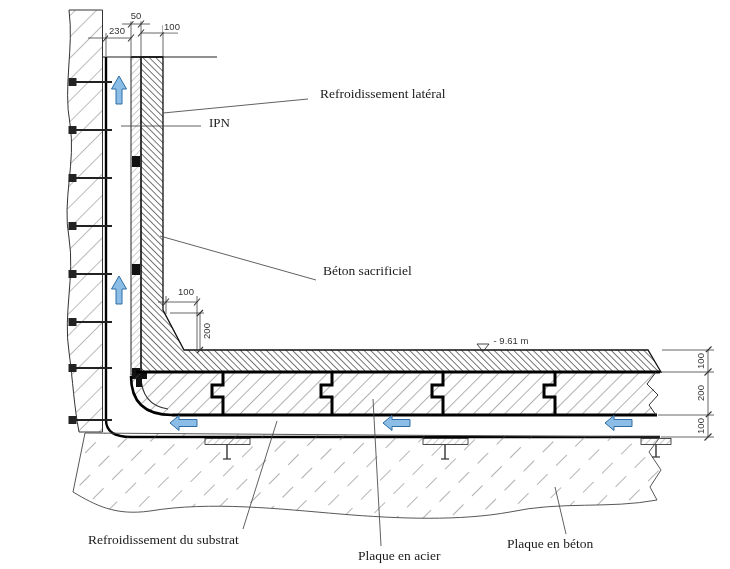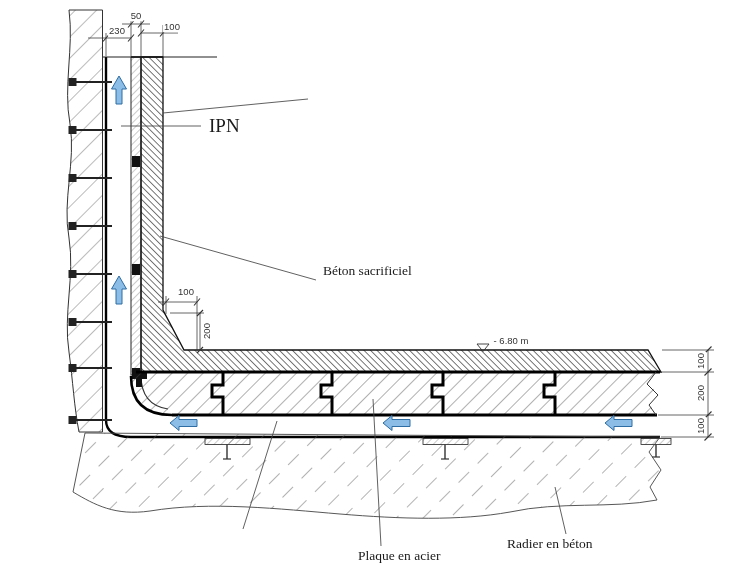--- a/index.html
+++ b/index.html
@@ -182,28 +182,30 @@
 
   <g fill="#8bbde6" stroke="#2e6da4" stroke-width="1">
     <polygon points="119,76 111.5,89 116,89 116,104 122,104 122,89 126.5,89"></polygon>
     <polygon points="119,276 111.5,289 116,289 116,304 122,304 122,289 126.5,289"></polygon>
     <polygon points="170,423 179,415.5 179,419.5 197,419.5 197,426.5 179,426.5 179,430.5"></polygon>
     <polygon points="383,423 392,415.5 392,419.5 410,419.5 410,426.5 392,426.5 392,430.5"></polygon>
     <polygon points="605,423 614,415.5 614,419.5 632,419.5 632,426.5 614,426.5 614,430.5"></polygon>
   </g>
 </svg>
 
-<div class="lbl" style="left:209px;top:116px;font-size:19px">IPN</div>
+<div class="lbl" style="left:320px;top:87px">Refroidissement latéral</div>
+<div class="lbl" style="left:209px;top:116px;font-size:13px">IPN</div>
 <div class="lbl" style="left:323px;top:264px">Béton sacrificiel</div>
+<div class="lbl" style="left:88px;top:533px">Refroidissement du substrat</div>
 <div class="lbl" style="left:358px;top:549px">Plaque en acier</div>
-<div class="lbl" style="left:507px;top:537px">Radier en béton</div>
+<div class="lbl" style="left:507px;top:537px">Plaque en béton</div>
 
 <div class="dim" style="left:117px;top:31px">230</div>
 <div class="dim" style="left:136px;top:16px">50</div>
 <div class="dim" style="left:172px;top:27px">100</div>
 <div class="dim" style="left:186px;top:292px">100</div>
 <div class="dim rot" style="left:207px;top:331px">200</div>
 <div class="dim rot" style="left:701px;top:361px">100</div>
 <div class="dim rot" style="left:701px;top:393px">200</div>
 <div class="dim rot" style="left:701px;top:426px">100</div>
-<div class="dim" style="left:511px;top:341px">- 6.80 m</div>
+<div class="dim" style="left:511px;top:341px">- 9.61 m</div>
 
 </div>
 
 </body></html>

